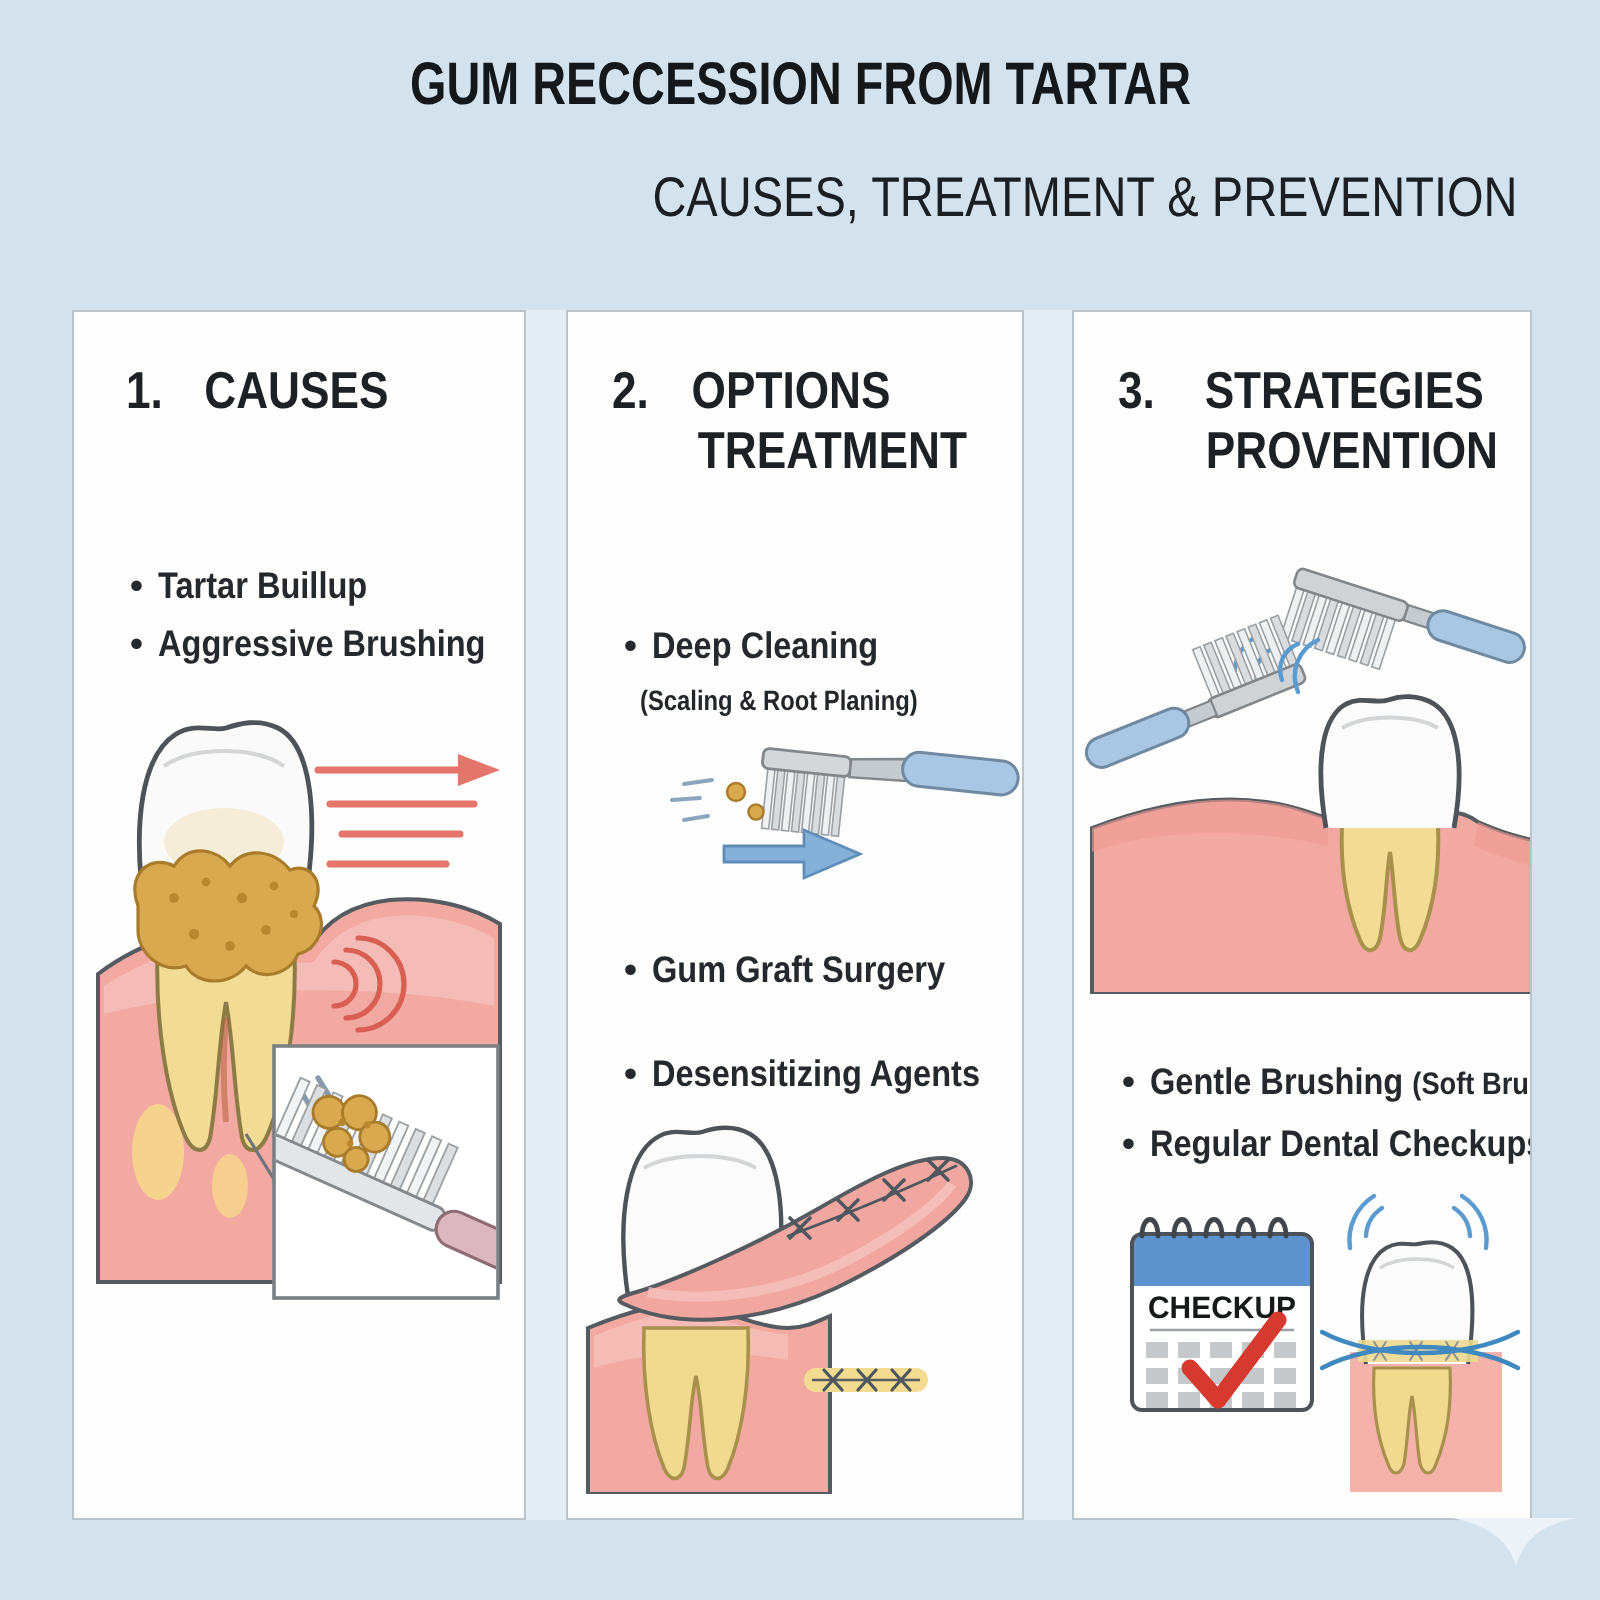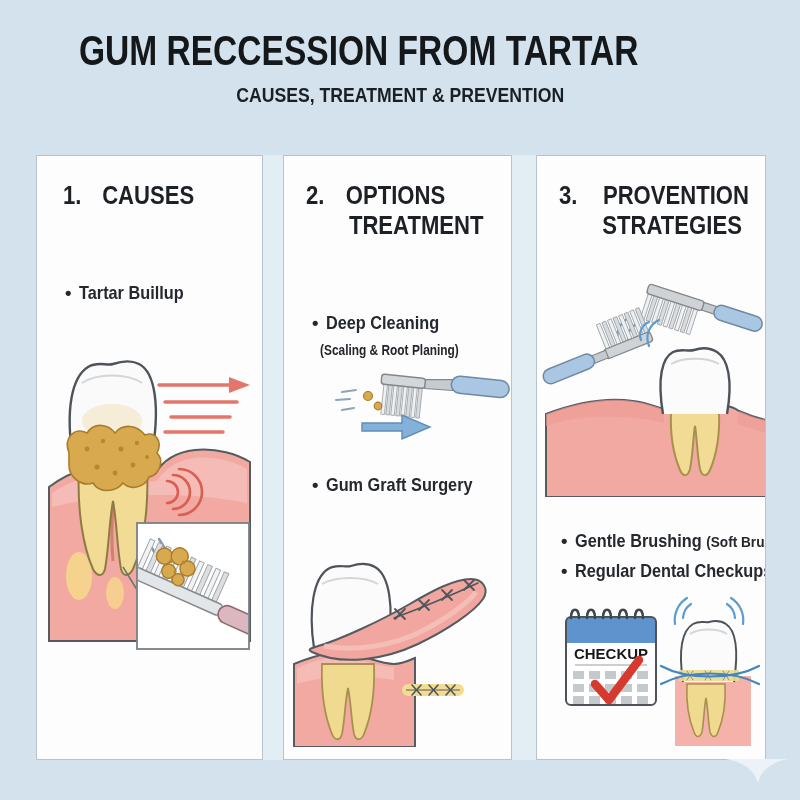--- a/index.html
+++ b/index.html
@@ -2,25 +2,25 @@
 <html><head>
 <meta charset="utf-8">
 <style>
   html,body{margin:0;padding:0;}
   body{
     width:800px;height:800px;position:relative;overflow:hidden;
     background:#d3e2ec;
     font-family:"Liberation Sans","DejaVu Sans",sans-serif;
     color:#22262a;
   }
-  .title{position:absolute;top:26px;left:0;width:800px;text-align:left;
-    font-size:43px;font-weight:bold;color:#15181b;letter-spacing:0;}
+  .title{position:absolute;top:26px;left:0;width:800px;text-align:center;
+    font-size:30px;font-weight:bold;color:#15181b;letter-spacing:0;}
   .title .cx{display:inline-block;transform:scaleX(.78);transform-origin:50% 50%;white-space:nowrap;}
-  .subtitle{position:absolute;top:83px;left:0;width:800px;text-align:center;
-    font-size:21px;font-weight:bold;color:#1b1f23;}
+  .subtitle{position:absolute;top:83px;left:0;width:800px;text-align:right;
+    font-size:28px;font-weight:normal;color:#1b1f23;}
   .subtitle .cx{display:inline-block;transform:scaleX(.84);transform-origin:50% 50%;white-space:nowrap;}
 
   .gapfill{position:absolute;top:155px;height:605px;background:#e3edf4;}
   .gap1{left:263px;width:20px;}
   .gap2{left:512px;width:24px;}
 
   .panel{position:absolute;top:155px;height:605px;background:#fdfdfd;
     border:1px solid #b9c3cb;box-sizing:border-box;overflow:hidden;}
   .panel1{left:36px;width:227px;}
   .panel2{left:283px;width:229px;}
@@ -61,20 +61,24 @@
     <span class="num">1.</span>
     <span class="htxt">
       <span class="hline"><span>CAUSES</span></span>
       <span class="hline"><span></span></span>
     </span>
   </div>
   <div class="bullets" style="top:100px">
     <div class="brow">
         <span class="dot"></span>
         <span class="btext">Tartar Buillup</span>
+      </div>
+    <div class="brow">
+        <span class="dot"></span>
+        <span class="btext">Aggressive Brushing</span>
       </div>
   </div>
 
   <svg class="ill" style="top:185px" width="227" height="320" viewBox="0 0 227 320">
 
     <g stroke="#e4756a" stroke-width="3.5" stroke-linecap="round">
       <line x1="122" y1="44" x2="194" y2="44"></line>
       <polygon points="192,36 213,44 192,52" fill="#e4756a" stroke="none"></polygon>
       <line x1="128" y1="61" x2="200" y2="61"></line>
       <line x1="134" y1="76" x2="193" y2="76"></line>
@@ -202,20 +206,26 @@
       <polygon points="78,57 118,57 118,49 146,61 118,73 118,65 78,65" fill="#85b1d8" stroke="#5f8cb8" stroke-width="1.4"></polygon>
     </g>
   </svg>
 
   <div class="bullets" style="top:292px">
     <div class="brow">
         <span class="dot"></span>
         <span class="btext">Gum Graft Surgery</span>
       </div>
   </div>
+  <div class="bullets" style="top:344px">
+    <div class="brow">
+        <span class="dot"></span>
+        <span class="btext">Desensitizing Agents</span>
+      </div>
+  </div>
 
   <svg class="ill" style="top:396px" width="229" height="195" viewBox="0 0 229 195">
     <path d="M30,96 C24,56 30,26 44,17 C53,11 61,16 67,14 C73,12 82,10 91,15 C105,23 111,55 103,96" fill="#fbfbfb" stroke="#4d5359" stroke-width="2.2"></path>
     <path d="M38,32 C52,24 80,24 94,32" stroke="#c9ccce" stroke-width="2" fill="none" opacity="0.8"></path>
     <g>
       <path d="M10,112 C32,103 48,99 62,101 C82,104 96,112 110,112 C119,112 126,108 131,106 L131,195 L10,195 Z" fill="#f2a9a2" stroke="#555b60" stroke-width="2"></path>
       <path d="M13,116 C34,107 50,103 62,105 C82,108 96,115 110,115 L110,128 C75,122 38,124 13,132 Z" fill="#f6c3bd" opacity="0.7"></path>
     </g>
     <path d="M38,112 C37,140 41,165 48,182 C51,189 56,189 58,182 C61,166 61,150 64,136 C67,150 67,166 70,182 C72,189 77,189 80,182 C87,165 91,140 90,112 Z" fill="#f0da90" stroke="#a8914d" stroke-width="1.8"></path>
     <g>
@@ -245,22 +255,22 @@
           <line x1="171" y1="133" x2="162" y2="143"></line>
       </g>
     </g>
   </svg>
 </div>
 
 <div class="panel panel3">
   <div class="phead">
     <span class="num">3.</span>
     <span class="htxt">
+      <span class="hline"><span>STRATEGIES</span></span>
       <span class="hline"><span>PROVENTION</span></span>
-      <span class="hline"><span>STRATEGIES</span></span>
     </span>
   </div>
 
   <svg class="ill" style="top:106px" width="230" height="235" viewBox="0 0 230 235">
     <g>
       <path d="M9,152 C38,141 68,135 96,139 C112,141 121,146 127,147 C129,145 131,144 134,144 L187,144 C193,144 198,146 202,149 C211,153 220,156 229,158 L229,235 L9,235 Z" fill="#f2a9a2" stroke="#555b60" stroke-width="2"></path>
       <path d="M9,152 C38,141 68,135 96,139 C112,141 121,146 127,147 L127,161 C84,151 40,153 9,164 Z" fill="#ec9b93" opacity="0.65"></path>
       <path d="M202,149 C211,153 220,156 229,158 L229,171 C219,168 209,165 200,161 Z" fill="#ec9b93" opacity="0.65"></path>
     </g>
     <path d="M134,150 C133,174 137,194 143,208 C146,215 151,215 153,207 C156,192 156,176 158,164 C160,176 160,192 163,207 C165,215 170,215 173,208 C179,194 183,174 182,150 Z" fill="#f2db94" stroke="#a8914d" stroke-width="2"></path>

